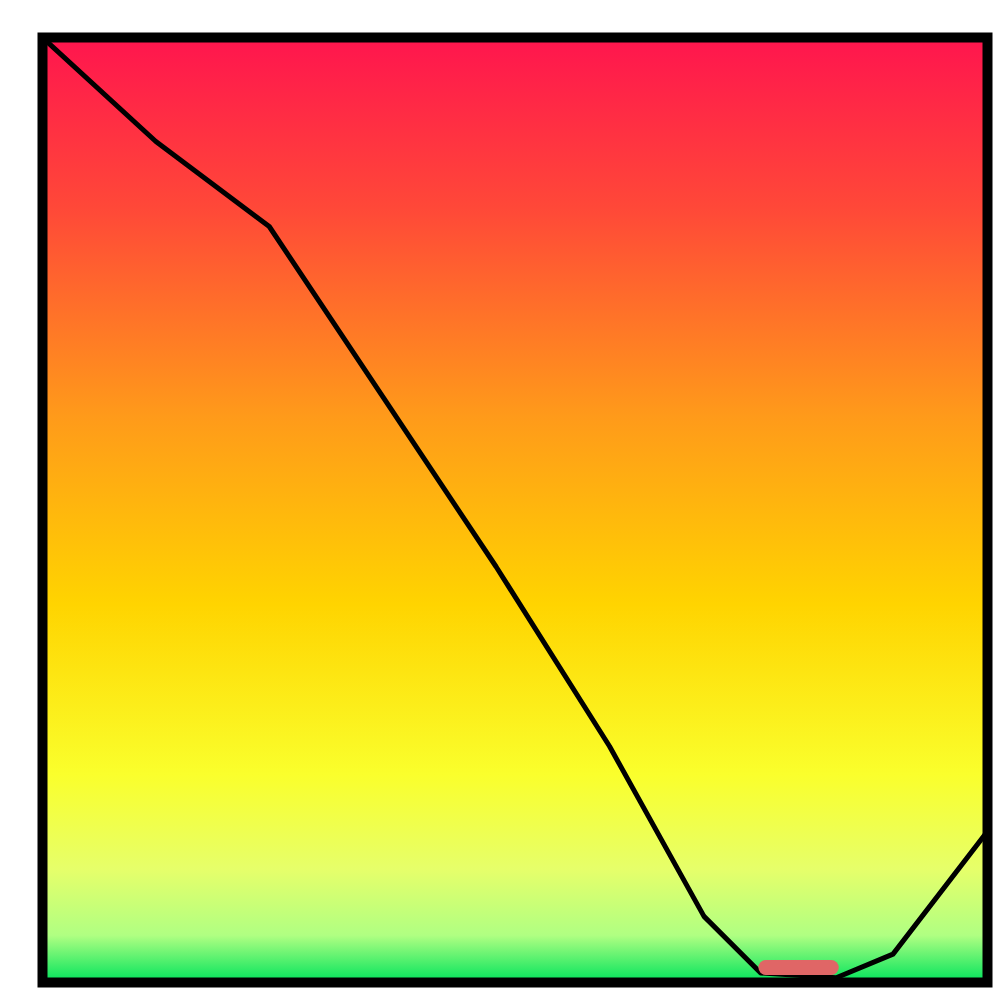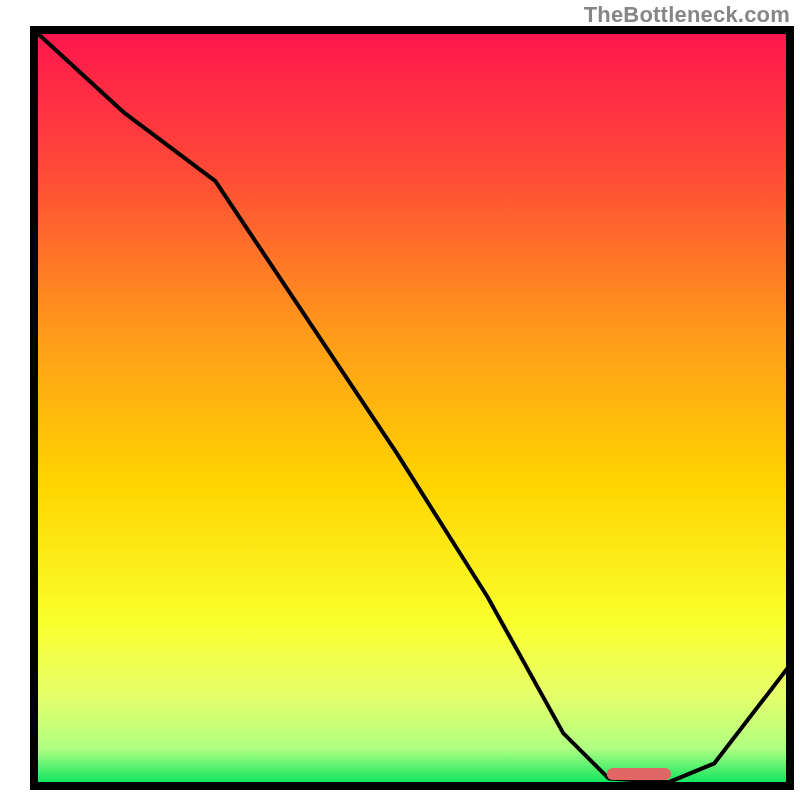--- a/index.html
+++ b/index.html
@@ -26,21 +26,20 @@
     letter-spacing: 0.2px;
   }
   svg {
     display: block;
   }
 </style>
 </head>
 <body>
 
 <div class="container">
-  <div class="watermark">TheBottleneck.com</div>
 
   <svg id="chart-svg" width="800" height="800">
     <defs>
       <linearGradient id="bg-grad" x1="0" y1="0" x2="0" y2="1">
           <stop offset="0.0%" stop-color="#ff154e"></stop>
           <stop offset="18.0%" stop-color="#ff4838"></stop>
           <stop offset="40.0%" stop-color="#ff9a1a"></stop>
           <stop offset="60.0%" stop-color="#ffd400"></stop>
           <stop offset="78.0%" stop-color="#faff2c"></stop>
           <stop offset="88.0%" stop-color="#e6ff6a"></stop>

